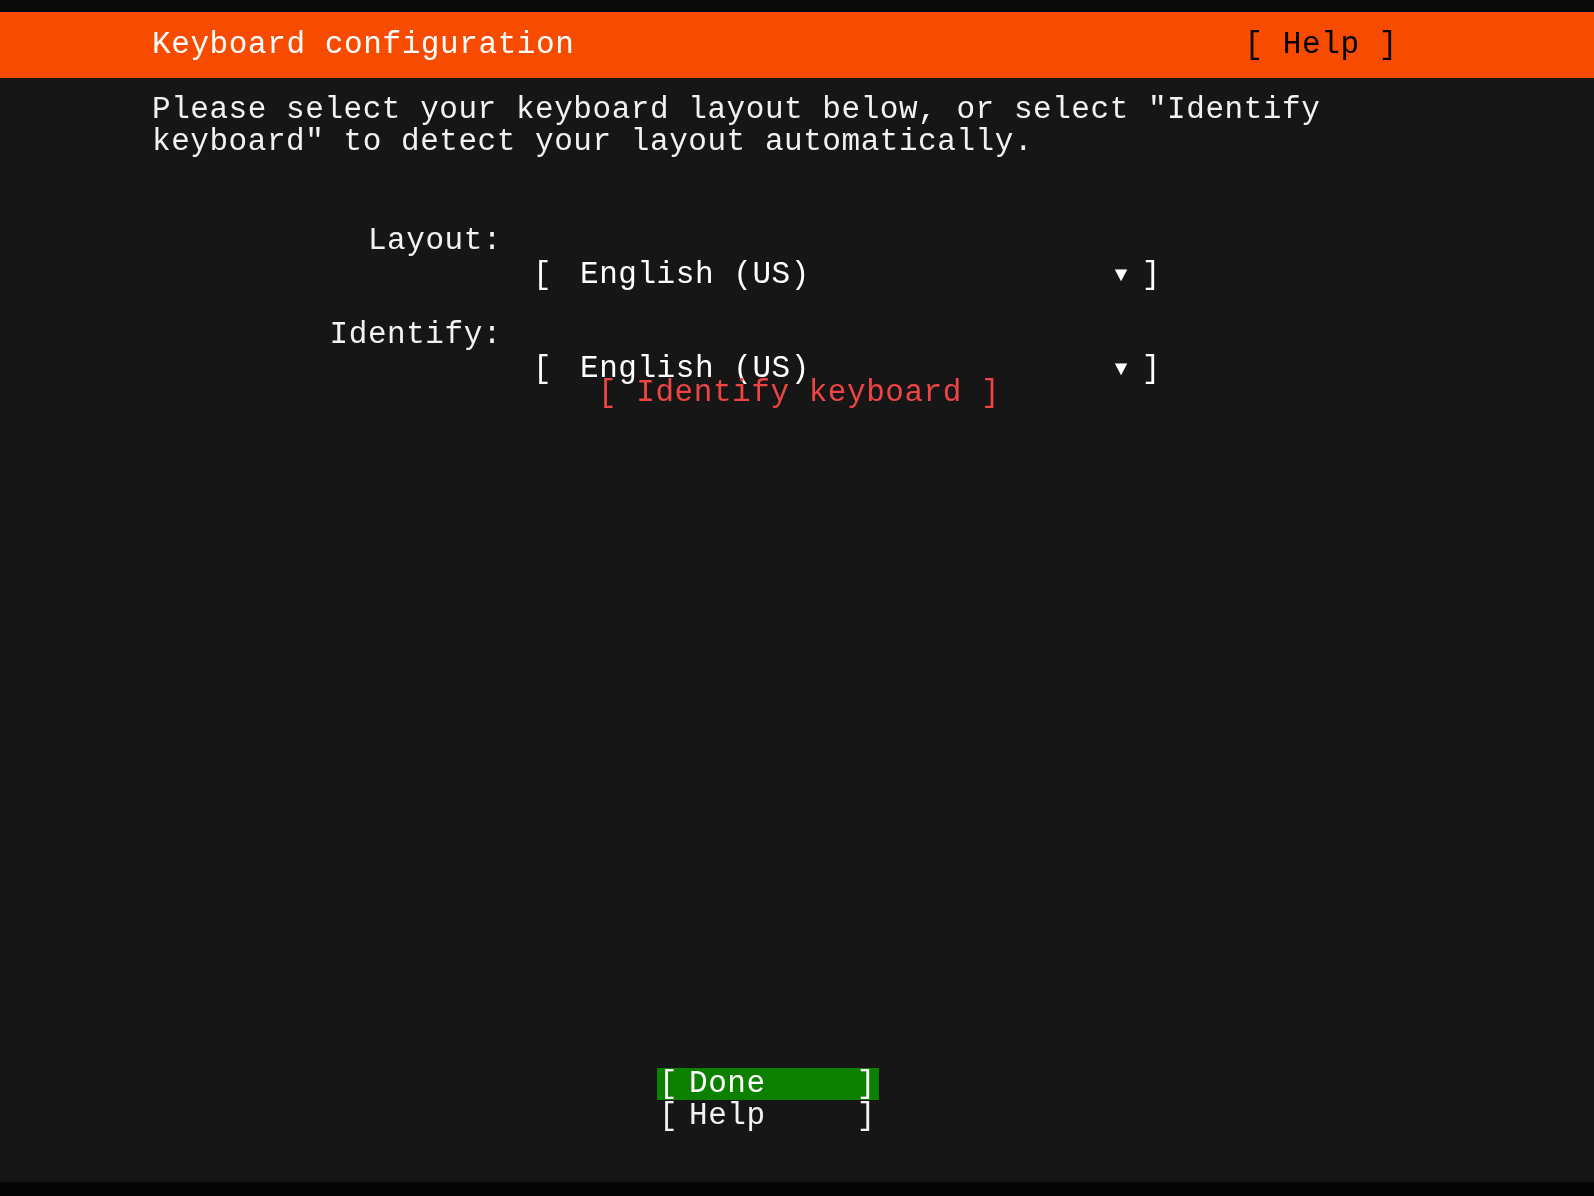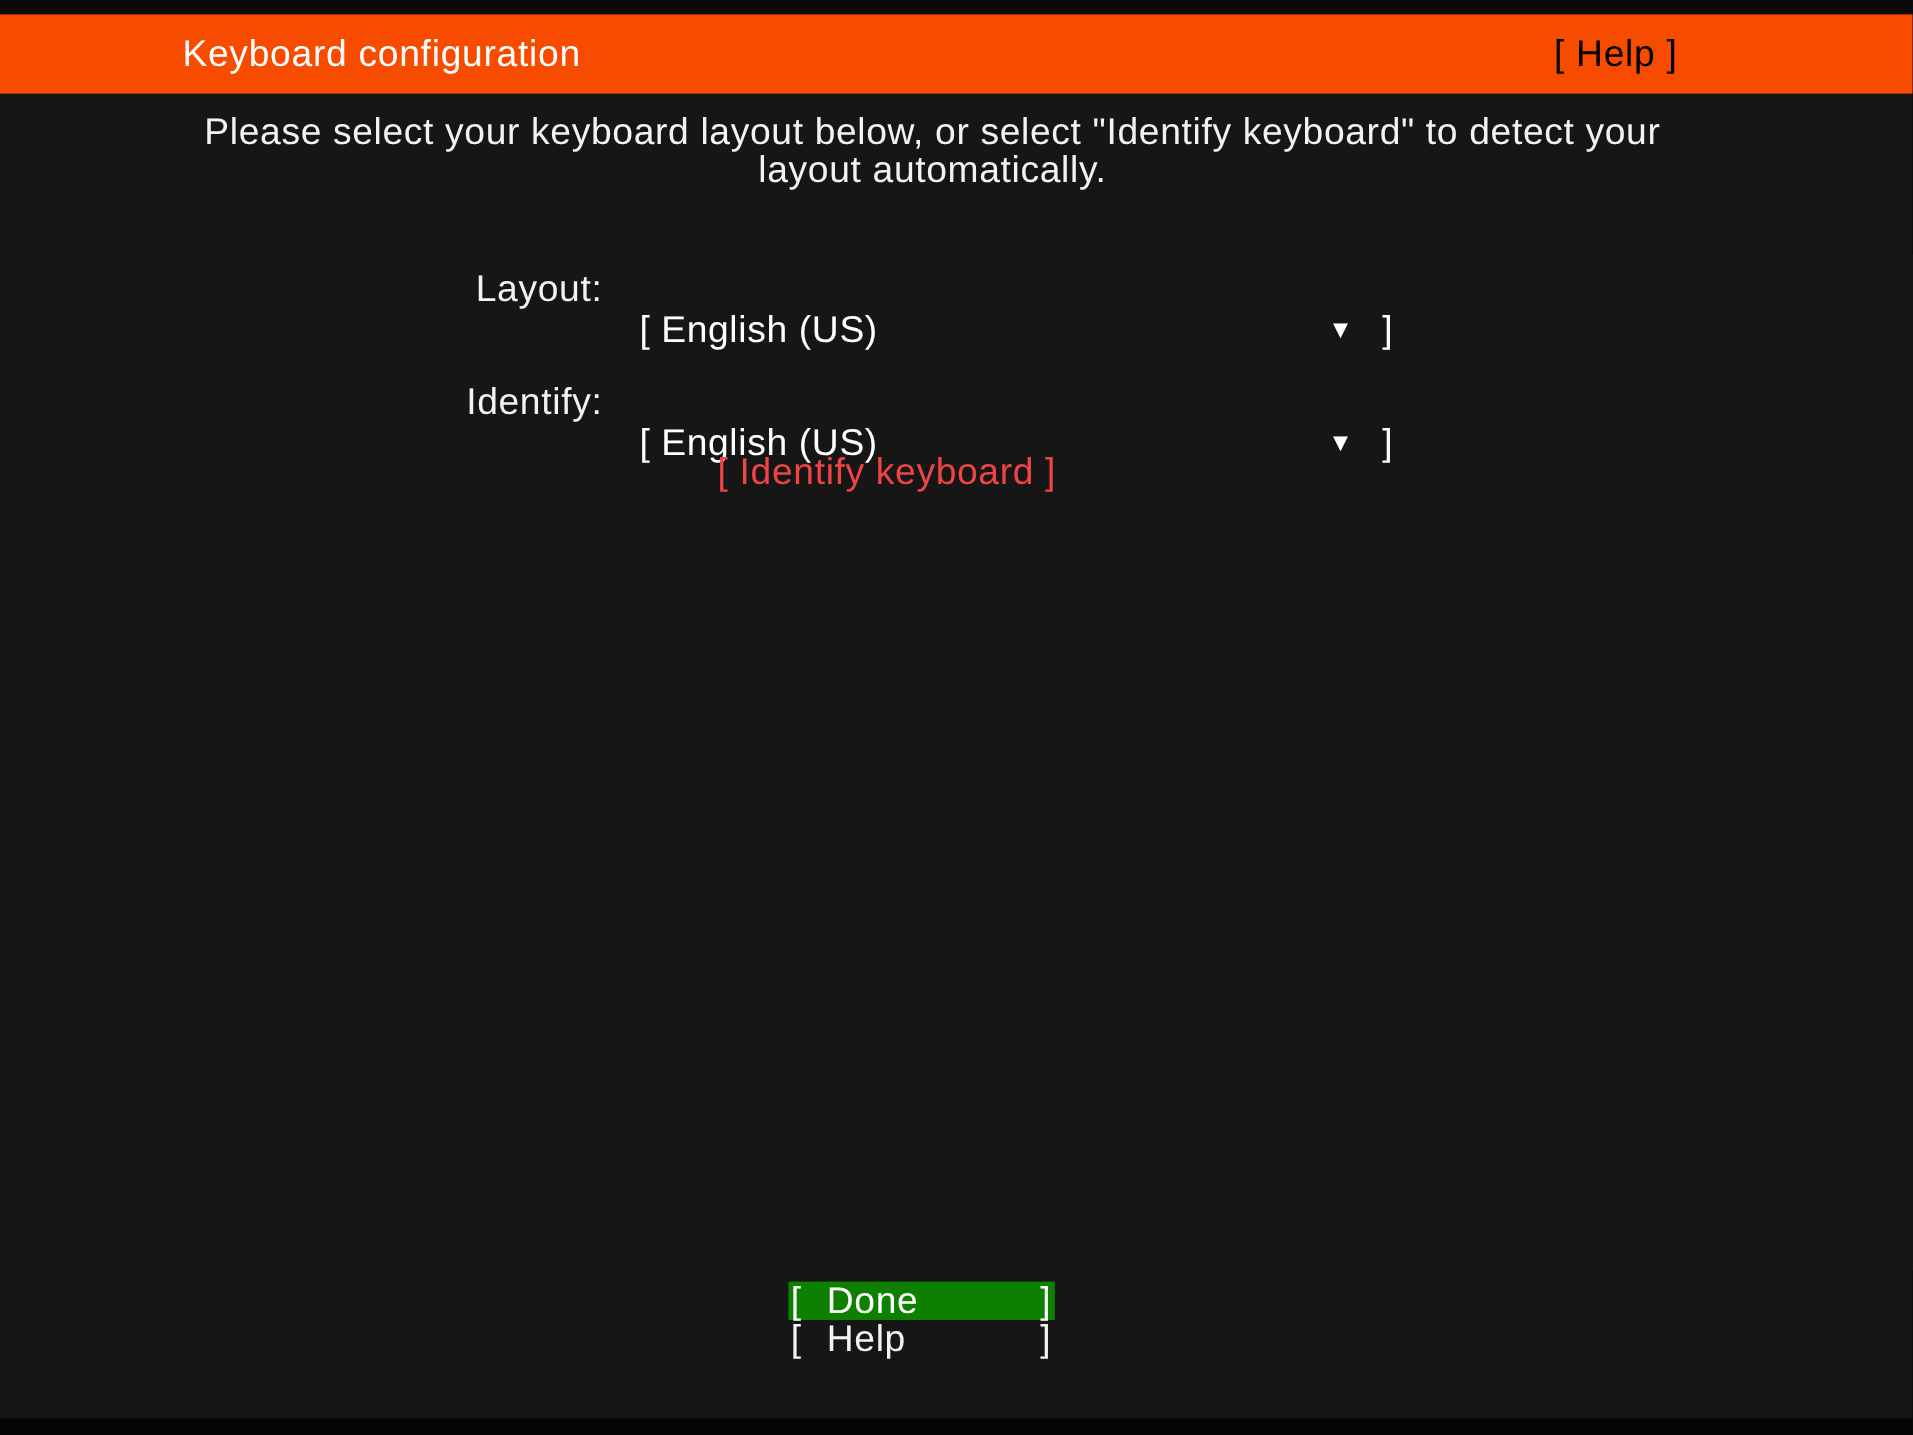--- a/index.html
+++ b/index.html
@@ -7,21 +7,21 @@
     margin: 0;
     padding: 0;
     background: #000000;
   }
   #screen {
     position: relative;
     width: 1594px;
     height: 1196px;
     background: #161616;
     overflow: hidden;
-    font-family: Liberation Sans, sans-serif;
+    font-family: Liberation Mono, monospace;
     color: #ffffff;
     -webkit-font-smoothing: none;
   }
   .edge-top {
     position: absolute;
     left: 0; top: 0;
     width: 1594px; height: 12px;
     background: #0a0a0a;
   }
   .edge-bottom {
@@ -73,21 +73,20 @@
   .intro-text {
     position: absolute;
     left: 152px;
     top: 16px;
     width: 1250px;
     font-size: 31px;
     line-height: 32px;
     letter-spacing: 0.55px;
     white-space: pre-wrap;
     color: #f2f2f2;
-    text-align: center;
   }
   .form-row {
     position: absolute;
     left: 0;
     width: 1594px;
     height: 34px;
     font-size: 31px;
     line-height: 34px;
     letter-spacing: 0.55px;
     white-space: pre;
@@ -109,21 +108,21 @@
     height: 34px;
     cursor: pointer;
   }
   .sel-open {
     position: absolute;
     left: 0; top: 0;
     white-space: pre;
   }
   .sel-value {
     position: absolute;
-    left: 18px; top: 0;
+    left: 47px; top: 0;
     white-space: pre;
   }
   .sel-caret {
     position: absolute;
     right: 33px;
     top: 1px;
     font-size: 21px;
     line-height: 34px;
   }
   .sel-close {

